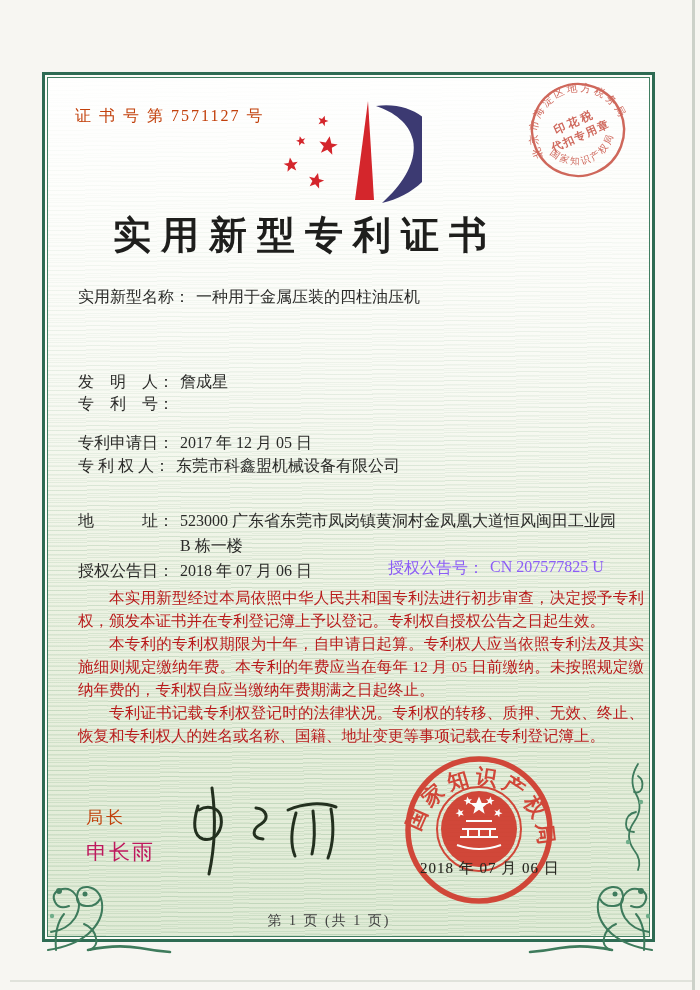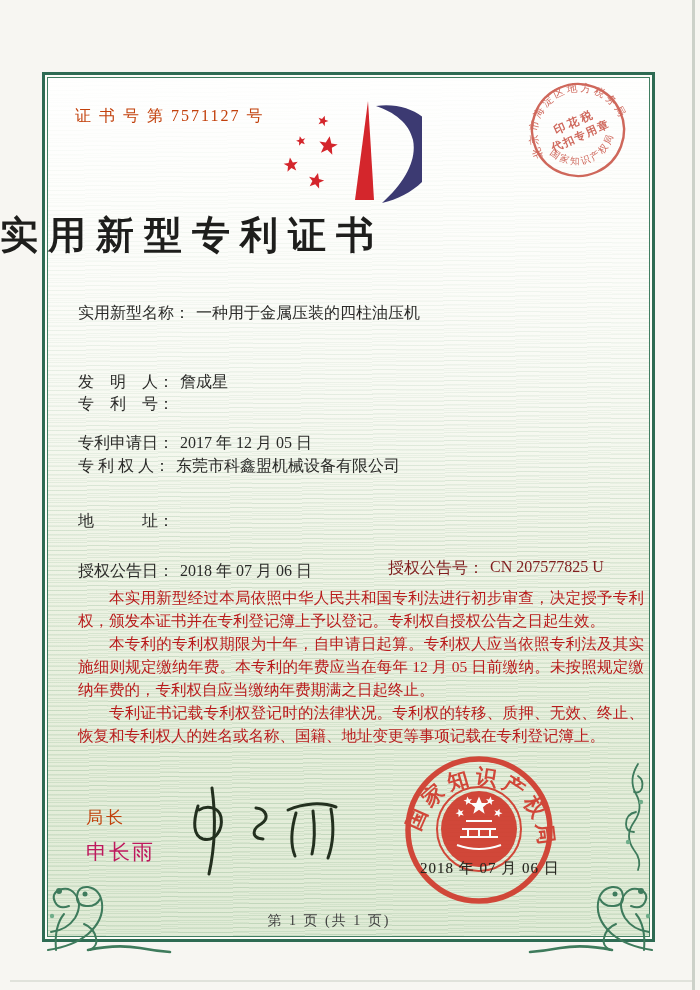--- a/index.html
+++ b/index.html
@@ -22,32 +22,32 @@
     position:absolute;inset:2px;border:1px solid #417e62;
     background:
       linear-gradient(180deg, rgba(255,255,255,.95) 0%, rgba(255,255,255,.65) 25%, rgba(255,255,255,.15) 55%, rgba(255,255,255,0) 80%),
       repeating-linear-gradient(179.2deg, rgba(120,168,124,.20) 0px, rgba(120,168,124,.20) 1px, rgba(255,255,255,0) 1px, rgba(255,255,255,0) 4px),
       repeating-linear-gradient(180.8deg, rgba(120,168,124,.13) 0px, rgba(120,168,124,.13) 1px, rgba(255,255,255,0) 1px, rgba(255,255,255,0) 5px),
       linear-gradient(180deg,#fbfbf3 0%,#f2f5e9 35%,#e9f0de 65%,#e0ebd6 100%);
   }
 
   .abs{position:absolute;}
   .cert-number{left:75px;top:106px;font-size:16px;letter-spacing:2px;color:#c2410c;}
-  .cert-title{left:0;right:90px;top:210px;font-size:38px;font-weight:bold;
+  .cert-title{left:0;right:90px;top:210px;text-align:center;font-size:38px;font-weight:bold;
     letter-spacing:10px;color:#1e1e1c;}
   .logo{left:270px;top:98px;}
 
   .field-row{left:78px;display:flex;font-size:16px;line-height:25px;color:#2b2b29;}
   .field-row .lab{flex:none;white-space:pre;}
   .field-row .val{margin-left:6px;}
-  .row-1{top:300px;justify-content:flex-end;} .row-2{top:333px;margin-top:36px;} .row-3{top:391px;}
+  .row-1{top:284px;justify-content:flex-end;} .row-2{top:333px;margin-top:36px;} .row-3{top:391px;}
   .row-4{top:430px;} .row-5{top:453px;}
   .row-6{top:508px;} .row-6 .val{width:448px;}
   .row-7{top:558px;}
-  .grant-no{left:388px;top:558px;display:flex;font-size:16px;color:#7f1d1d;}
+  .grant-no{left:388px;top:558px;display:flex;font-size:16px;color:#8b5cf6;}
   .grant-no .val{margin-left:6px;}
 
   .paras{left:78px;top:586px;width:566px;font-size:15.5px;line-height:23px;
     text-align:justify;color:#b91c1c;}
   .paras p{margin:0;text-indent:2em;}
 
   .sig-title{left:86px;top:806px;font-size:17px;letter-spacing:3px;color:#c2410c;}
   .sig-name{left:86px;top:838px;font-size:21px;letter-spacing:2px;color:#be185d;}
   .sig-hand{left:168px;top:782px;}
 
@@ -136,20 +136,21 @@
 <div class="abs field-row row-4">
   <span class="lab">专利申请日：</span>
   <span class="val">2017 年 12 月 05 日</span>
 </div>
 <div class="abs field-row row-5">
   <span class="lab">专 利 权 人：</span>
   <span class="val">东莞市科鑫盟机械设备有限公司</span>
 </div>
 <div class="abs field-row row-6">
   <span class="lab">地　　　址：</span>
+  <span class="val">523000 广东省东莞市凤岗镇黄洞村金凤凰大道恒风闽田工业园 B 栋一楼</span>
 </div>
 <div class="abs field-row row-7">
   <span class="lab">授权公告日：</span>
   <span class="val">2018 年 07 月 06 日</span>
 </div>
 <div class="abs grant-no">
   <span class="lab">授权公告号：</span>
   <span class="val">CN 207577825 U</span>
 </div>
 

